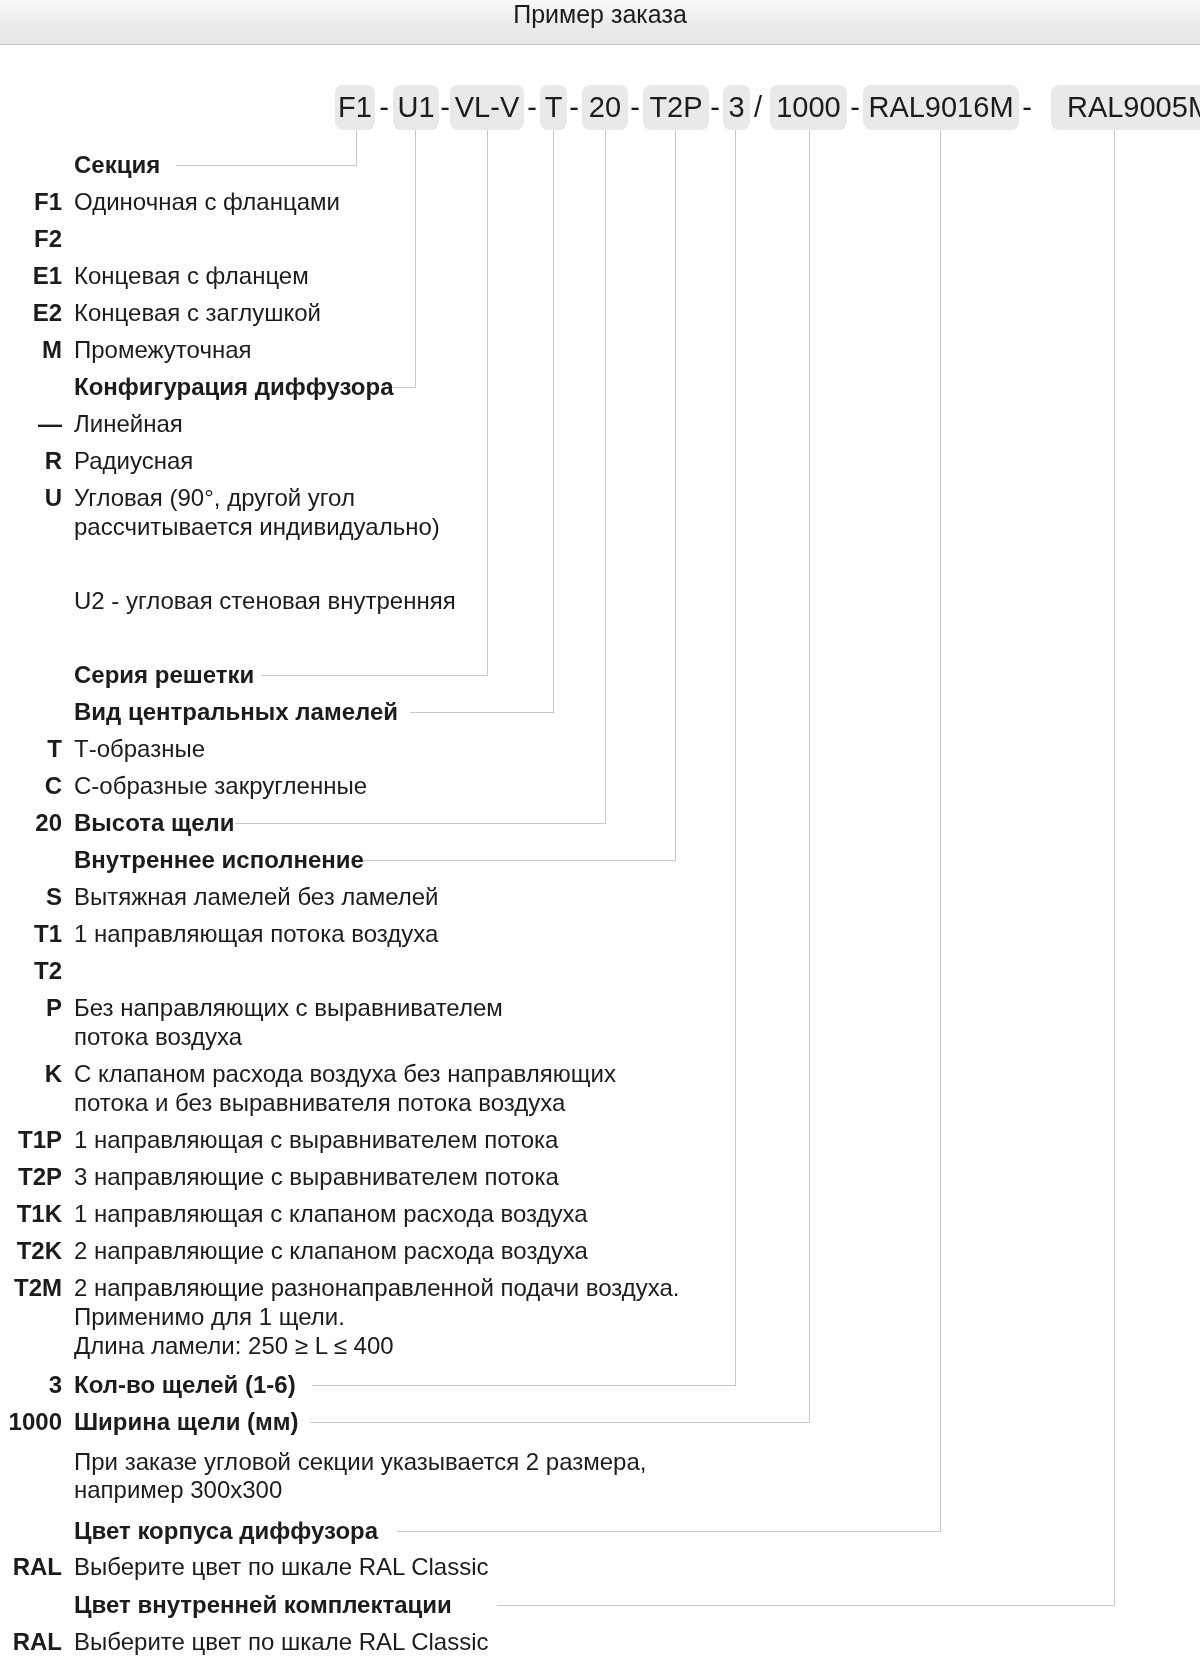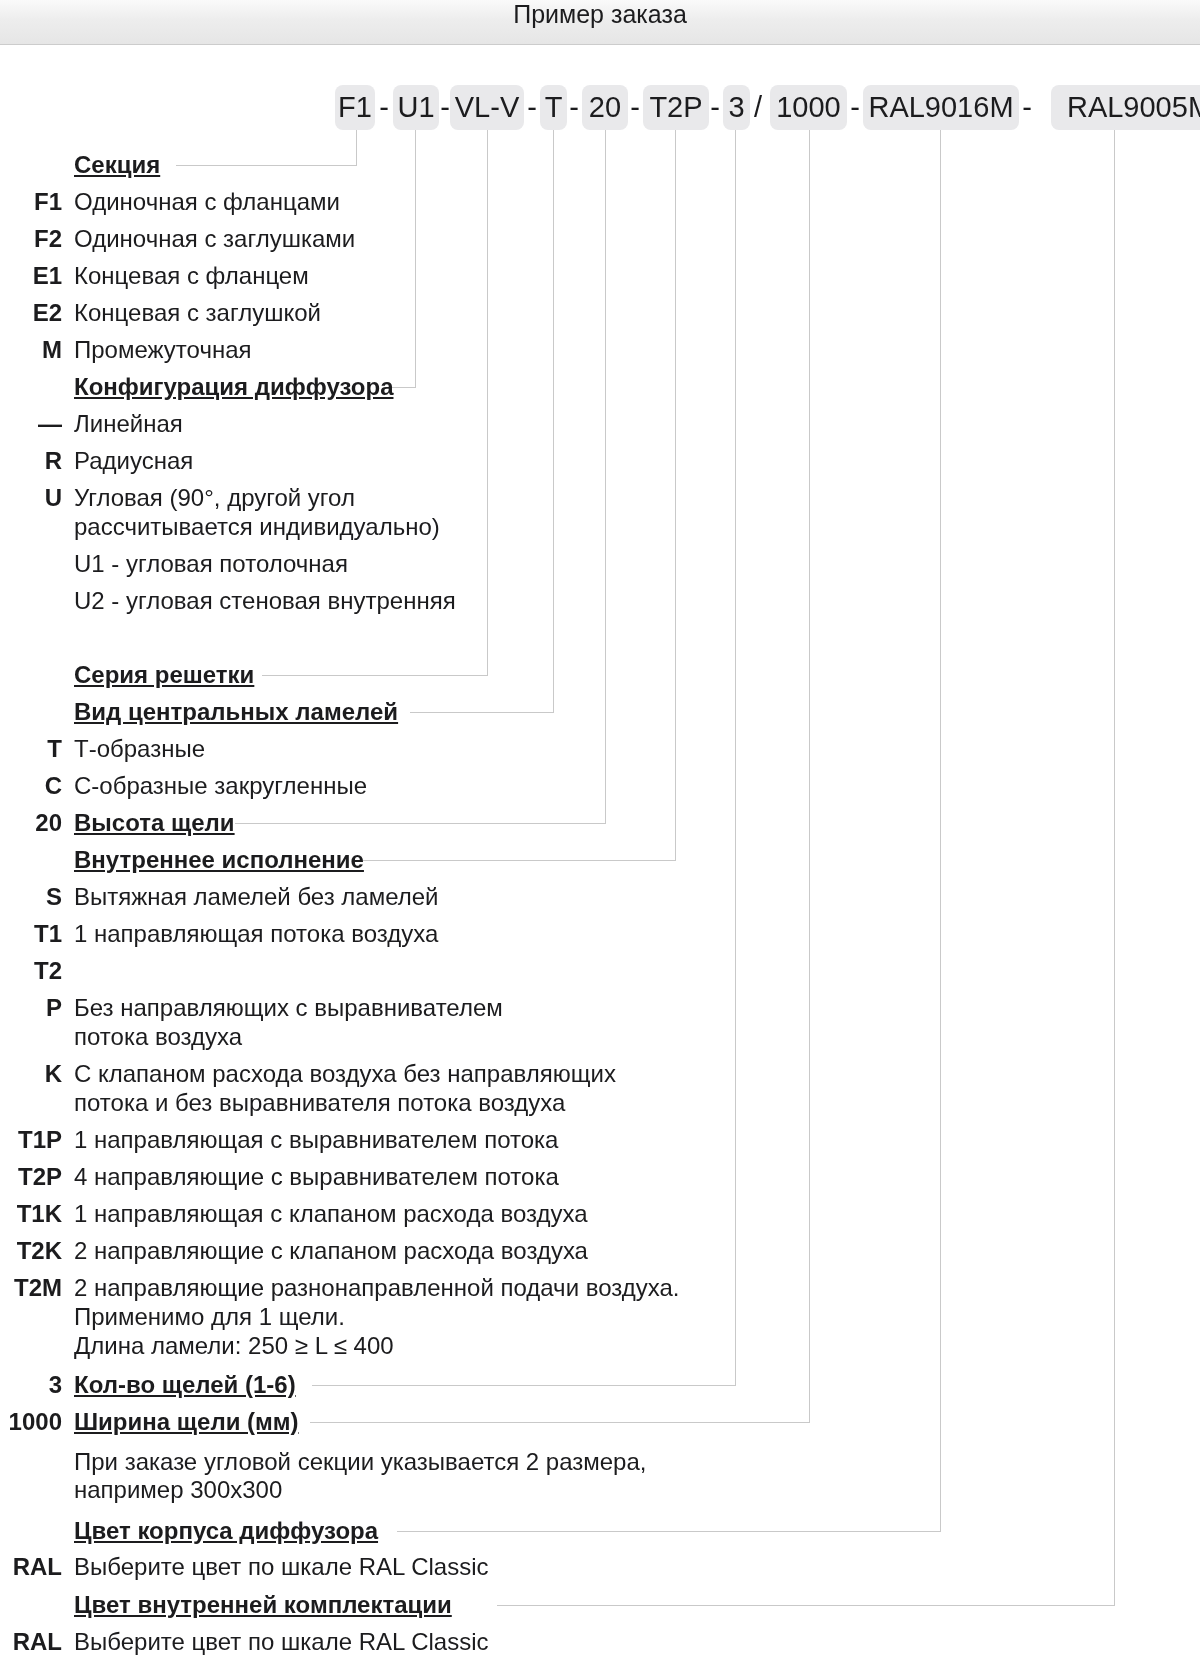--- a/index.html
+++ b/index.html
@@ -33,21 +33,21 @@
   
   .line{
     position:absolute;left:0;height:36px;line-height:36px;
     white-space:nowrap;font-size:24px;display:flex;
   }
   .line .k{
     display:inline-block;width:62px;flex:0 0 62px;text-align:right;
     font-weight:700;margin-right:12px;
   }
   .line .t{display:inline-block;}
-  .line.hdr .t{font-weight:700;text-decoration:underline;}
+  .line.hdr .t{font-weight:700;}
 </style>
 </head>
 <body>
 
 <div class="titlebar">
   <span class="title">Пример заказа</span>
 </div>
 
 <div>
   <div class="seg" style="left:335px;width:40px">F1</div>
@@ -107,21 +107,20 @@
   <div class="line hdr" style="top:147px">
       <span class="k"></span>
       <span class="t">Секция</span>
     </div>
   <div class="line" style="top:184px">
       <span class="k">F1</span>
       <span class="t">Одиночная с фланцами</span>
     </div>
   <div class="line" style="top:221px">
       <span class="k">F2</span>
-      <span class="t">Одиночная с заглушками</span>
     </div>
   <div class="line" style="top:258px">
       <span class="k">E1</span>
       <span class="t">Концевая с фланцем</span>
     </div>
   <div class="line" style="top:295px">
       <span class="k">E2</span>
       <span class="t">Концевая с заглушкой</span>
     </div>
   <div class="line" style="top:332px">
@@ -143,21 +142,20 @@
   <div class="line" style="top:480px">
       <span class="k">U</span>
       <span class="t">Угловая (90°, другой угол</span>
     </div>
   <div class="line" style="top:509px">
       <span class="k"></span>
       <span class="t">рассчитывается индивидуально)</span>
     </div>
   <div class="line" style="top:546px">
       <span class="k"></span>
-      <span class="t">U1 - угловая потолочная</span>
     </div>
   <div class="line" style="top:583px">
       <span class="k"></span>
       <span class="t">U2 - угловая стеновая внутренняя</span>
     </div>
   <div class="line" style="top:620px">
       <span class="k"></span>
     </div>
   <div class="line hdr" style="top:657px">
       <span class="k"></span>
@@ -209,21 +207,21 @@
   <div class="line" style="top:1085px">
       <span class="k"></span>
       <span class="t">потока и без выравнивателя потока воздуха</span>
     </div>
   <div class="line" style="top:1122px">
       <span class="k">T1P</span>
       <span class="t">1 направляющая с выравнивателем потока</span>
     </div>
   <div class="line" style="top:1159px">
       <span class="k">T2P</span>
-      <span class="t">4 направляющие с выравнивателем потока</span>
+      <span class="t">3 направляющие с выравнивателем потока</span>
     </div>
   <div class="line" style="top:1196px">
       <span class="k">T1K</span>
       <span class="t">1 направляющая с клапаном расхода воздуха</span>
     </div>
   <div class="line" style="top:1233px">
       <span class="k">T2K</span>
       <span class="t">2 направляющие с клапаном расхода воздуха</span>
     </div>
   <div class="line" style="top:1270px">

